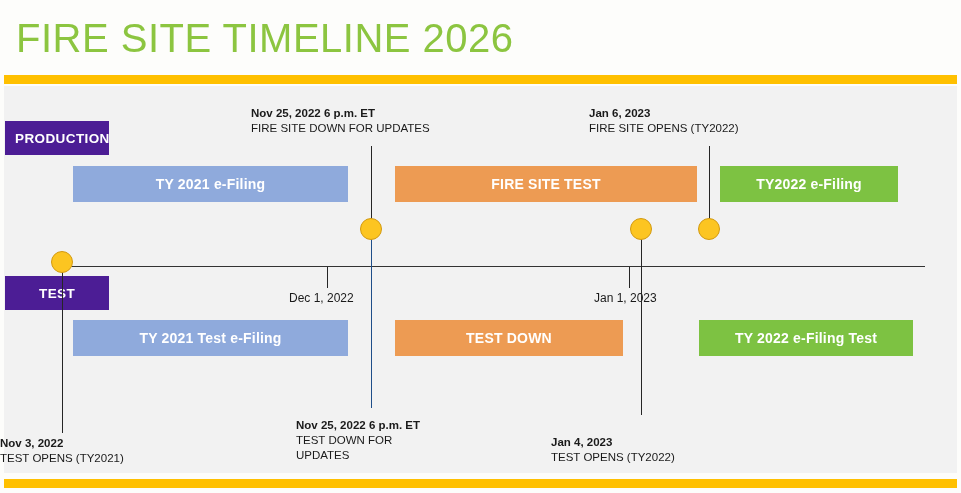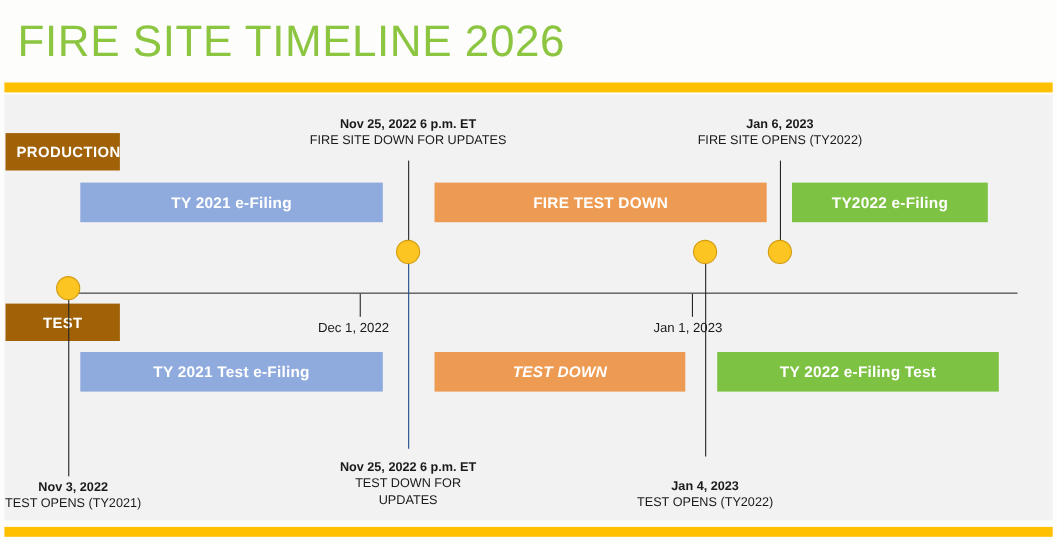--- a/index.html
+++ b/index.html
@@ -48,21 +48,21 @@
     left: 4px;
     top: 86px;
     width: 953px;
     height: 387px;
     background: #f2f2f2;
   }
 
   
   .lane-label {
     position: absolute;
-    background: #a16207;
+    background: #4c1d95;
     color: #ffffff;
     font-weight: bold;
     font-size: 13.5px;
     letter-spacing: 0.4px;
     display: flex;
     align-items: center;
     box-sizing: border-box;
   }
   #lane-label-production {
     left: 5px; top: 121px; width: 104px; height: 34px;
@@ -88,22 +88,22 @@
     box-sizing: border-box;
   }
   .bar-blue   { background: #8FAADC; }
   .bar-orange { background: #ED9B53; }
   .bar-green  { background: #7DC242; }
 
   #bar-ty2021-efiling      { left: 73px;  top: 166px; width: 275px; }
   #bar-fire-site-down      { left: 395px; top: 166px; width: 302px; }
   #bar-ty2022-efiling      { left: 720px; top: 166px; width: 178px; }
   #bar-ty2021-test-efiling { left: 73px;  top: 320px; width: 275px; }
-  #bar-test-down           { left: 395px; top: 320px; width: 228px; font-style: italic; }
-  #bar-ty2022-efiling-test { left: 652px; top: 320px; width: 256px; }
+  #bar-test-down           { left: 395px; top: 320px; width: 228px; }
+  #bar-ty2022-efiling-test { left: 699px; top: 320px; width: 214px; }
 
   
   #axis-line {
     position: absolute;
     left: 62px;
     top: 266px;
     width: 863px;
     height: 1px;
     background: #333333;
   }
@@ -131,21 +131,20 @@
     height: 22px;
     border-radius: 50%;
     background: #FCC521;
     border: 1px solid #D39A10;
     box-sizing: border-box;
   }
 
   
   .annotation {
     position: absolute;
-    text-align: center;
     color: #1a1a1a;
     font-size: 11.5px;
     line-height: 15px;
     white-space: nowrap;
   }
   .annotation .anno-date {
     font-weight: bold;
     display: block;
   }
   .annotation .anno-desc {
@@ -171,21 +170,21 @@
 
   <div class="gold-bar" id="gold-bar-top"></div>
   <div class="gold-bar" id="gold-bar-bottom"></div>
 
   <div id="panel"></div>
 
   <div class="lane-label" id="lane-label-production">PRODUCTION</div>
 
   <div class="phase-bar bar-blue" id="bar-ty2021-efiling">TY 2021 e-Filing</div>
 
-  <div class="phase-bar bar-orange" id="bar-fire-site-down">FIRE TEST DOWN</div>
+  <div class="phase-bar bar-orange" id="bar-fire-site-down">FIRE SITE TEST</div>
 
   <div class="phase-bar bar-green" id="bar-ty2022-efiling">TY2022 e-Filing</div>
 
   <div class="lane-label" id="lane-label-test">TEST</div>
 
   <div class="phase-bar bar-blue" id="bar-ty2021-test-efiling">TY 2021 Test e-Filing</div>
 
   <div class="phase-bar bar-orange" id="bar-test-down">TEST DOWN</div>
 
   <div class="phase-bar bar-green" id="bar-ty2022-efiling-test">TY 2022 e-Filing Test</div>

